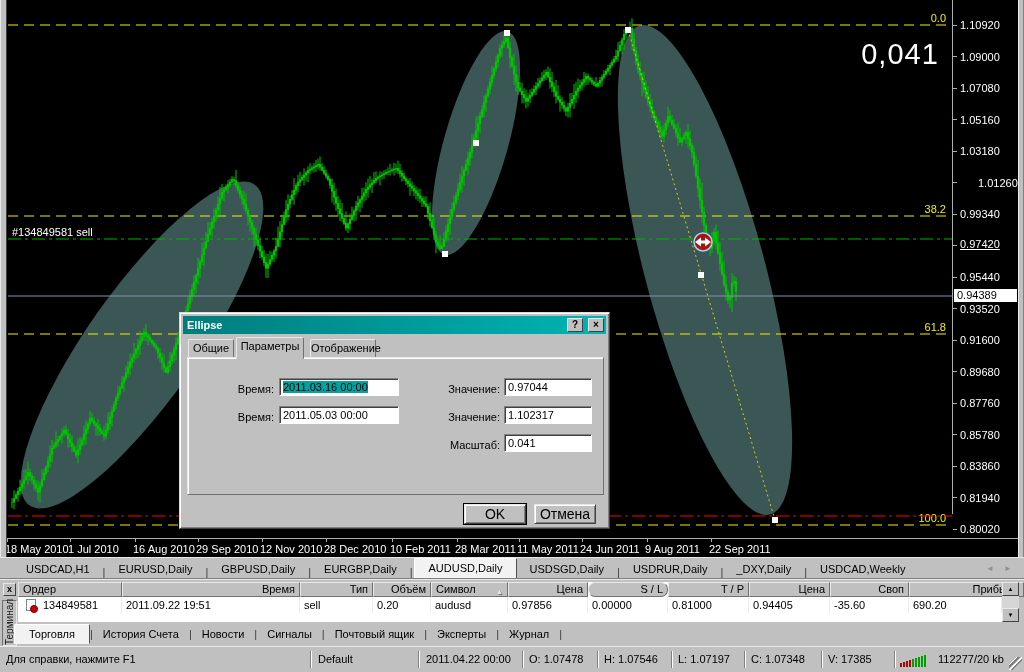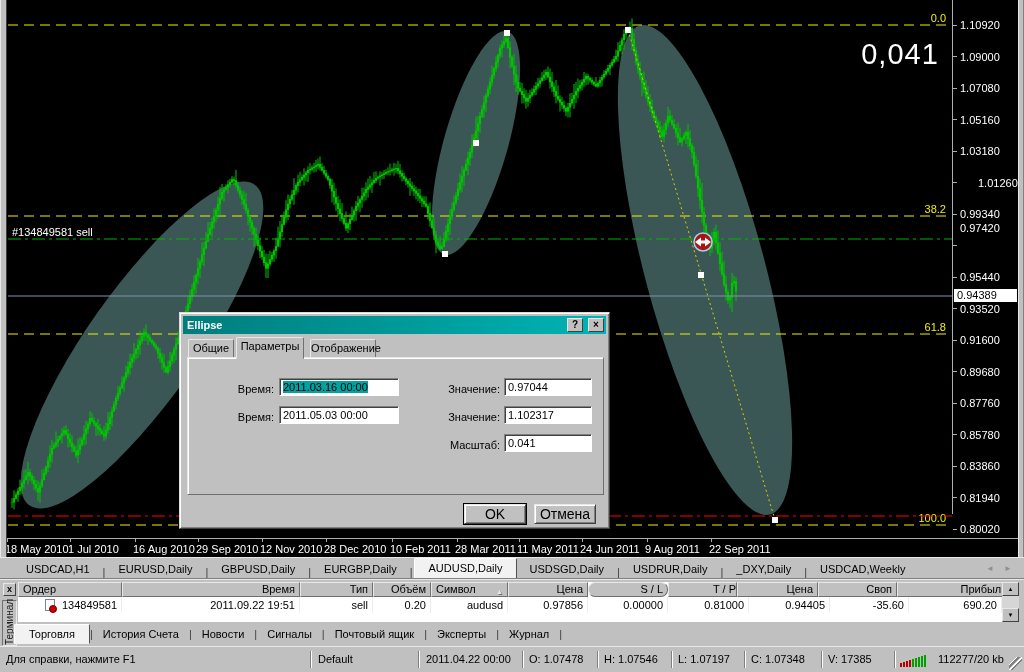--- a/index.html
+++ b/index.html
@@ -33,22 +33,22 @@
 
 .terminal{position:absolute;left:0;top:578px;width:1024px;height:68px;background:#c0c0c0;border-top:1px solid #808080;box-shadow:inset 0 1px 0 #e8e8e8;z-index:6}
 .term-close{position:absolute;left:3px;top:4px;width:13px;height:13px;background:#c0c0c0;border:1px solid;border-color:#e8e8e8 #404040 #404040 #e8e8e8;font-weight:bold;font-size:9px;text-align:center;line-height:11px}
 .term-side{position:absolute;left:2px;top:21px;width:15px;height:46px;background:#c0c0c0;border:1px solid;border-color:#e8e8e8 #707070 #707070 #e8e8e8;writing-mode:vertical-rl;transform:rotate(180deg);text-align:center;font-size:10px;color:#202020;line-height:13px}
 .t-body{position:absolute;left:18px;top:3px;width:984px;height:40px;background:#fff}
 #t-head{position:absolute;left:0;top:0;height:15px;display:flex}
 .hc{background:#c0c0c0;border:1px solid;border-color:#e8e8e8 #707070 #707070 #e8e8e8;padding:0 4px;line-height:13px;text-align:right;overflow:hidden;white-space:nowrap}
 .hc.first{text-align:left}
 .hc .sort{float:right;font-size:7px;color:#e8e8e8;text-shadow:1px 1px 0 #707070;margin:2px 0 0 2px}
 #t-row{position:absolute;left:0;top:15px;height:16px;display:flex;background:#fff}
-.rc{padding:0 4px;line-height:16px;text-align:right;border-right:1px solid #ececec;overflow:hidden;white-space:nowrap}
-.rc.first{text-align:right;padding-left:19px}
+.rc{padding:0 4px;line-height:16px;border-right:1px solid #ececec;overflow:hidden;white-space:nowrap}
+.rc.first{text-align:left;padding-left:8px}
 .doc-ico{display:inline-block;position:relative;width:10px;height:12px;background:#fdfdfd;border:1px solid #7a8694;vertical-align:-2px;margin-right:7px}
 .doc-ico:after{content:"";position:absolute;right:-3px;bottom:-3px;width:6px;height:6px;border-radius:50%;background:#d00000;border:1px solid #700000}
 .t-scroll{position:absolute;left:1002px;top:3px;width:17px;height:40px;background:#d6d6d6}
 .s-btn{position:absolute;left:0;width:17px;height:14px;background:#c0c0c0;border:1px solid;border-color:#e8e8e8 #404040 #404040 #e8e8e8;font-size:6px;text-align:center;line-height:12px;color:#000}
 .s-btn.up{top:0}.s-btn.dn{bottom:0}
 #term-tabs{position:absolute;left:14px;top:45px;height:20px;display:flex;align-items:center}
 .ttab{padding:2px 10px}
 .ttab-active{background:#f2f2f2;border:1px solid;border-color:#fff #505050 #f2f2f2 #fff;border-radius:2px 2px 0 0;padding:3px 14px}
 .tsep{color:#404040}
 
@@ -119,21 +119,21 @@
         <div class="y-lab" style="top: 82px;">1.07080</div>
         <div class="y-tick" style="top: 119px;"></div>
         <div class="y-lab" style="top: 113.5px;">1.05160</div>
         <div class="y-tick" style="top: 150.5px;"></div>
         <div class="y-lab" style="top: 145px;">1.03180</div>
         <div class="y-tick" style="top: 182px;"></div>
         <div class="y-lab" style="top: 176.5px; margin-left: 18px;">1.01260</div>
         <div class="y-tick" style="top: 213.5px;"></div>
         <div class="y-lab" style="top: 208px;">0.99340</div>
         <div class="y-tick" style="top: 245px;"></div>
-        <div class="y-lab" style="top: 222px;">0.97420</div>
+        <div class="y-lab" style="top: 238px; text-decoration: underline;">0.97420</div>
         <div class="y-tick" style="top: 276.5px;"></div>
         <div class="y-lab" style="top: 271px;">0.95440</div>
         <div class="y-tick" style="top: 308px;"></div>
         <div class="y-lab" style="top: 302.5px;">0.93520</div>
         <div class="y-tick" style="top: 339.5px;"></div>
         <div class="y-lab" style="top: 334px;">0.91600</div>
         <div class="y-tick" style="top: 371px;"></div>
         <div class="y-lab" style="top: 365.5px;">0.89680</div>
         <div class="y-tick" style="top: 402.5px;"></div>
         <div class="y-lab" style="top: 397px;">0.87760</div>
@@ -203,21 +203,21 @@
     <div class="term-side">Терминал</div>
     <div class="t-body">
       <div id="t-head">
           <div class="hc first" style="width: 104px;">Ордер</div>
           <div class="hc" style="width: 178px;">Время</div>
           <div class="hc" style="width: 73px;">Тип</div>
           <div class="hc" style="width: 58px;">Объём</div>
           <div class="hc" style="width: 77px; text-align: left;"><span class="sort">▲</span><span>Символ</span></div>
           <div class="hc" style="width: 80px;">Цена</div>
           <div class="hc" style="width: 80px; border-radius: 7px;">S / L</div>
-          <div class="hc" style="width: 69px; padding-left: 44px;">T / P</div>
+          <div class="hc" style="width: 81px; padding-left: 44px;">T / P</div>
           <div class="hc" style="width: 81px;">Цена</div>
           <div class="hc" style="width: 79px;">Своп</div>
           <div class="hc" style="width: 115px;">Прибыль</div>
         </div>
       <div id="t-row">
           <div class="rc first" style="width: 104px;"><span class="doc-ico"></span>134849581</div>
           <div class="rc" style="width: 178px;">2011.09.22 19:51</div>
           <div class="rc" style="width: 73px;">sell</div>
           <div class="rc" style="width: 58px;">0.20</div>
           <div class="rc" style="width: 77px;">audusd</div>

